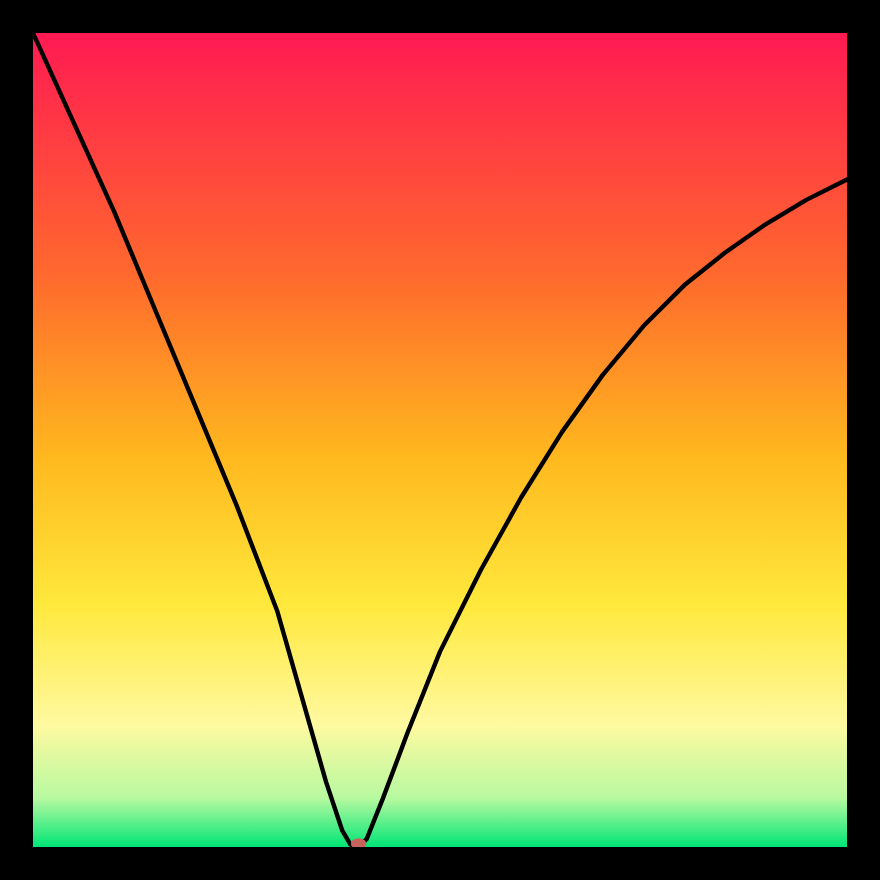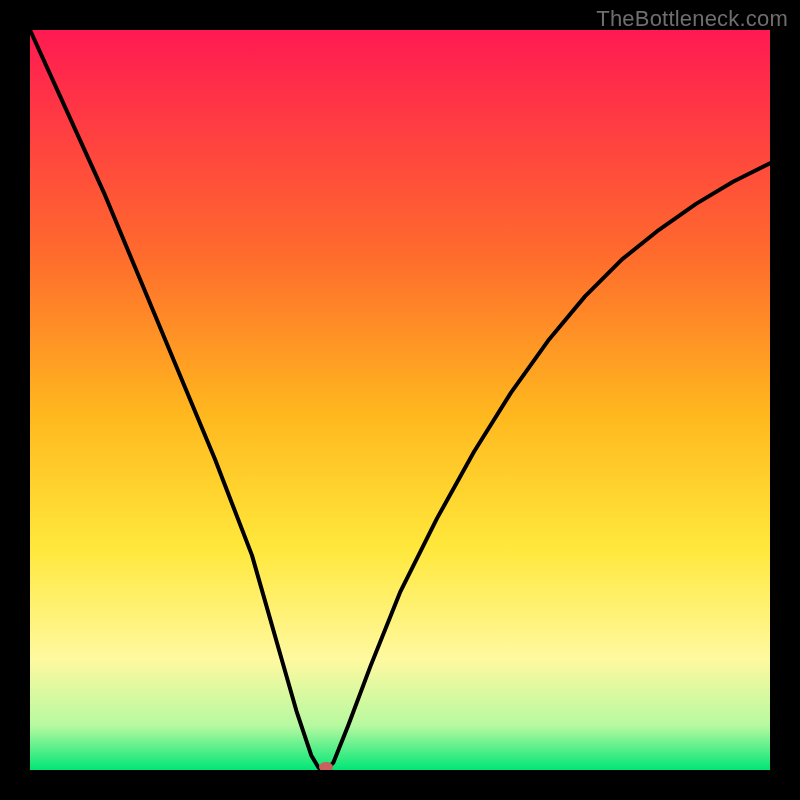--- a/index.html
+++ b/index.html
@@ -48,21 +48,20 @@
     font-size: 22px;
     letter-spacing: 0.2px;
     user-select: none;
   }
 </style>
 </head>
 <body>
 
 <div class="frame">
 
-  <div class="watermark">TheBottleneck.com</div>
 
   <div class="plot-area">
 
     <svg class="gradient" viewBox="0 0 740 740" preserveAspectRatio="none">
       <defs>
         <linearGradient id="bg" x1="0" y1="0" x2="0" y2="1">
           <stop id="g0" offset="0%" stop-color="#ff1a52"></stop>
           <stop id="g1" offset="30%" stop-color="#ff6a2d"></stop>
           <stop id="g2" offset="52%" stop-color="#ffb81e"></stop>
           <stop id="g3" offset="70%" stop-color="#ffe83b"></stop>

